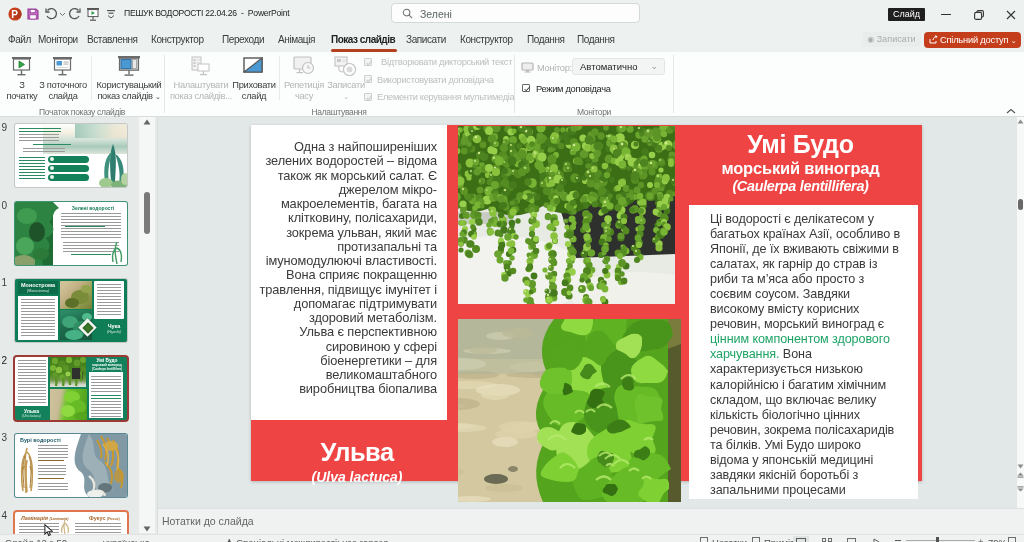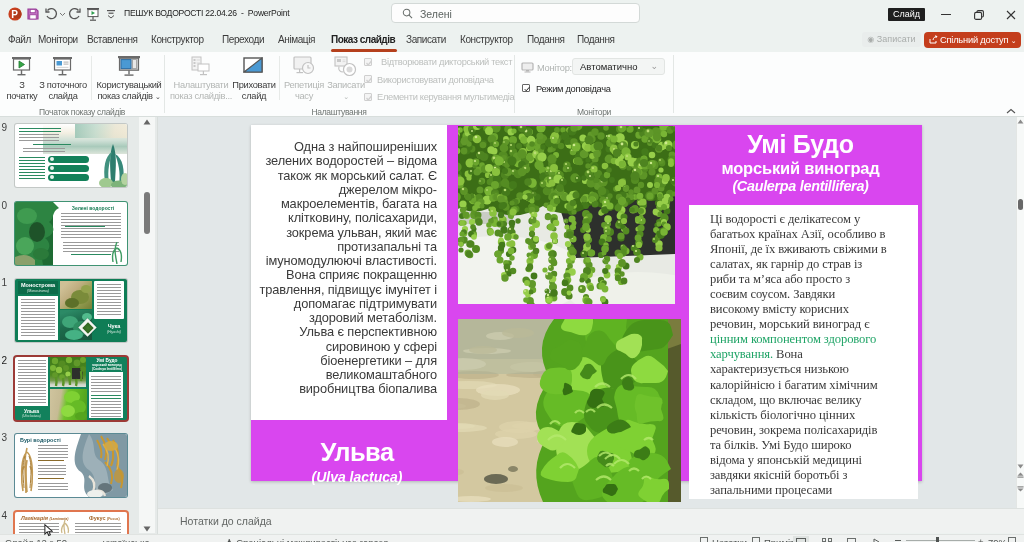--- a/index.html
+++ b/index.html
@@ -37,38 +37,38 @@
 #main { position:absolute; left:0; top:117px; width:1024px; height:391px; background:#e2e7e8; }
 #thumbpanel { position:absolute; left:0; top:117px; width:158px; height:417px; background:#e6eae9; border-right:1px solid #d9dedc; }
 .thumbnum { position:absolute; left:-7px; width:14px; font-size:10px; color:#3f3f3f; text-align:right; }
 .thumb { position:absolute; left:15px; width:112px; height:63px; background:#fff; border-radius:2px; box-shadow:0 0 0 1px #c3c8c6; overflow:hidden; }
 .thumb.sel { box-shadow:0 0 0 2px #9c3a36; }
 .thumb.hov { box-shadow:0 0 0 2px #e0764f; }
 .tl { position:absolute; background:repeating-linear-gradient(to bottom,#9a9a9a 0,#9a9a9a 1px,transparent 1px,transparent 3px); }
 .tlg { position:absolute; background:repeating-linear-gradient(to bottom,#2a8a60 0,#2a8a60 1px,transparent 1px,transparent 3px); }
 
 
-#slide { position:absolute; left:251px; top:125px; width:671px; height:356px; background:#d946ef; box-shadow:0 1px 3px rgba(0,0,0,.22); }
+#slide { position:absolute; left:251px; top:125px; width:671px; height:356px; background:#ef4444; box-shadow:0 1px 3px rgba(0,0,0,.22); }
 #lbox { position:absolute; left:0; top:0; width:196px; height:295px; background:#fff; }
 #ltext { position:absolute; left:4px; top:15px; width:182px; font-size:12.8px; line-height:14.25px; color:#3a3a3a; text-align:right; letter-spacing:-0.1px; }
 #ulva1 { position:absolute; left:8px; top:313px; width:196px; text-align:center; color:#fff; font-size:25.5px; font-weight:bold; letter-spacing:-0.5px; }
 #ulva2 { position:absolute; left:8px; top:344px; width:196px; text-align:center; color:#fff; font-size:14px; font-weight:bold; font-style:italic; }
 #ptop { position:absolute; left:207px; top:1px; width:217px; height:178px; overflow:hidden; }
 #pbot { position:absolute; left:207px; top:194px; width:223px; height:183px; overflow:hidden; }
 #rhead { position:absolute; left:430px; top:0; width:239px; height:80px; text-align:center; color:#fff; }
 #rh1 { position:absolute; left:0; top:5px; width:100%; font-size:25px; font-weight:bold; letter-spacing:-0.3px; }
 #rh2 { position:absolute; left:0; top:34px; width:100%; font-size:16.5px; font-weight:bold; letter-spacing:-0.2px; }
 #rh3 { position:absolute; left:0; top:53px; width:100%; font-size:14.4px; font-weight:bold; font-style:italic; letter-spacing:-0.3px; }
-#rbox { position:absolute; left:438px; top:80px; width:229px; height:294px; background:#fff;font-family:Liberation Serif, serif; }
+#rbox { position:absolute; left:438px; top:80px; width:229px; height:294px; background:#fff; }
 #rtext { position:absolute; left:21px; top:6.5px; width:212px; font-size:12.6px; line-height:15.1px; color:#3a3a3a; letter-spacing:-0.1px; }
 #rtext .grn { color:#1fa466; }
 
 
 #notes { position:absolute; left:158px; top:508px; width:866px; height:25px; background:#f0f2f1; border-top:1px solid #dde1df; }
-#notes span { position:absolute; left:22px; top:6px; font-size:10.5px; color:#636765; }
+#notes span { position:absolute; left:4px; top:6px; font-size:10.5px; color:#636765; }
 #statusbar { position:absolute; left:0; top:534px; width:1024px; height:8px; background:#f0f2f1; border-top:1px solid #e0e3e1; overflow:hidden; font-size:9.5px; color:#4f5351; }
 
 
 #vscroll { position:absolute; left:1016px; top:117px; width:8px; height:391px; background:#f7f9f8; border-left:1px solid #e3e6e4; }
 #vthumb { position:absolute; left:1017.5px; top:199px; width:5px; height:11px; background:#686868; border-radius:2.5px; }
 #tscroll { position:absolute; left:139px; top:117px; width:16px; height:416px; background:#f5f7f6; }
 #tthumb { position:absolute; left:144px; top:192px; width:6px; height:42px; background:#7a7a7a; border-radius:3px; }
 </style>
 </head>
 <body>

